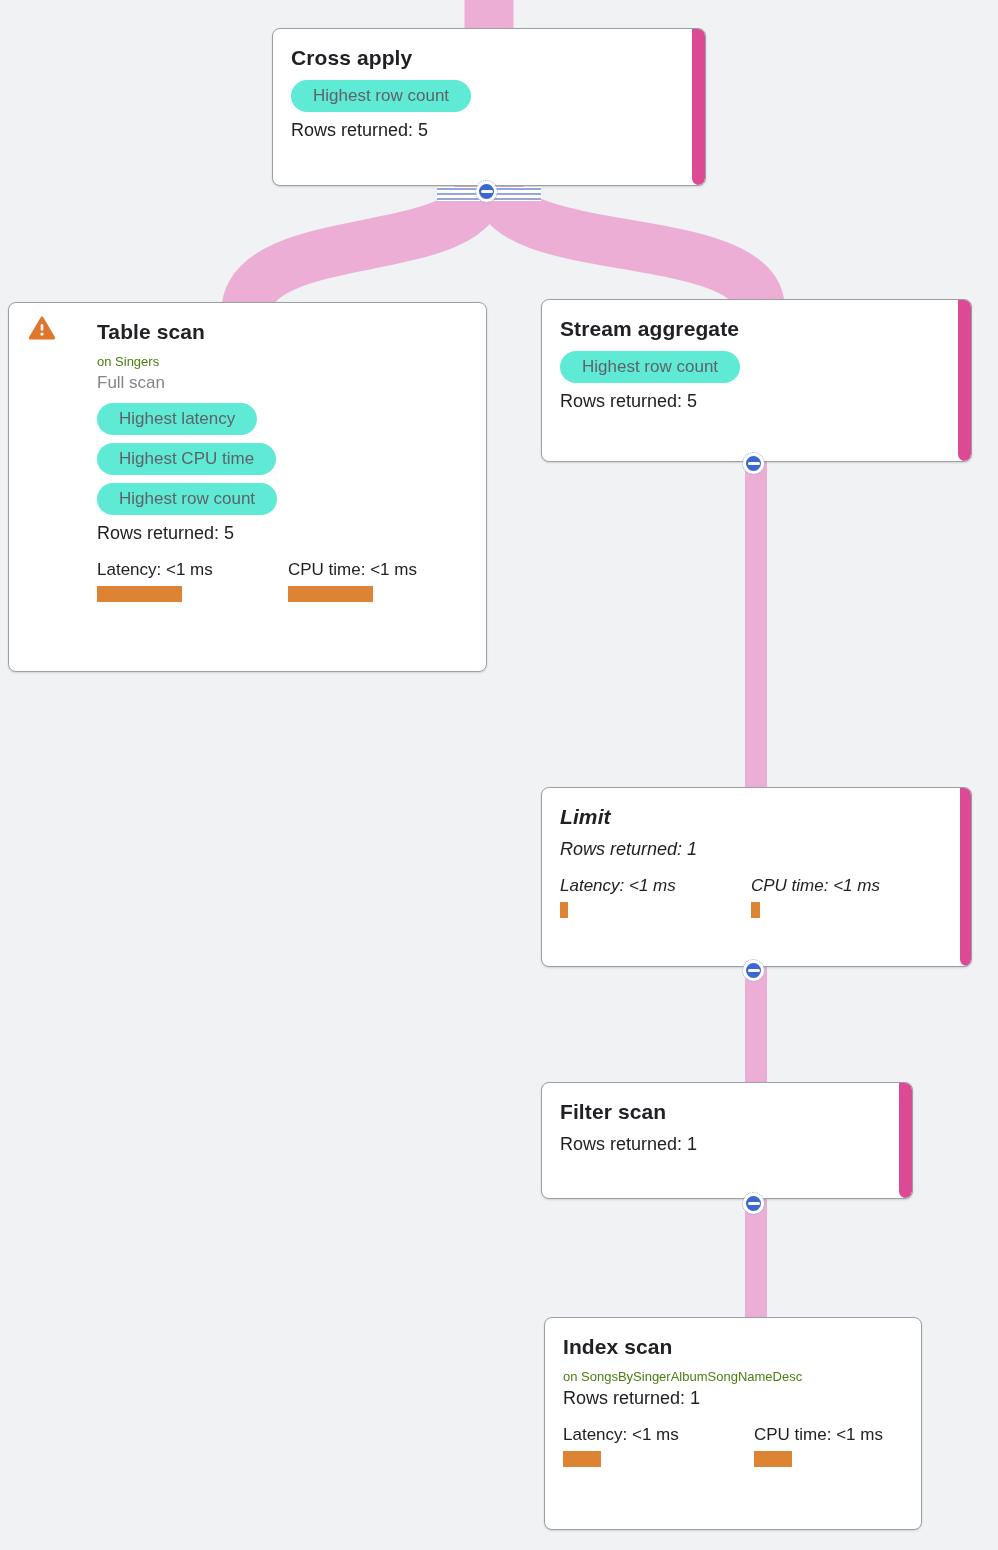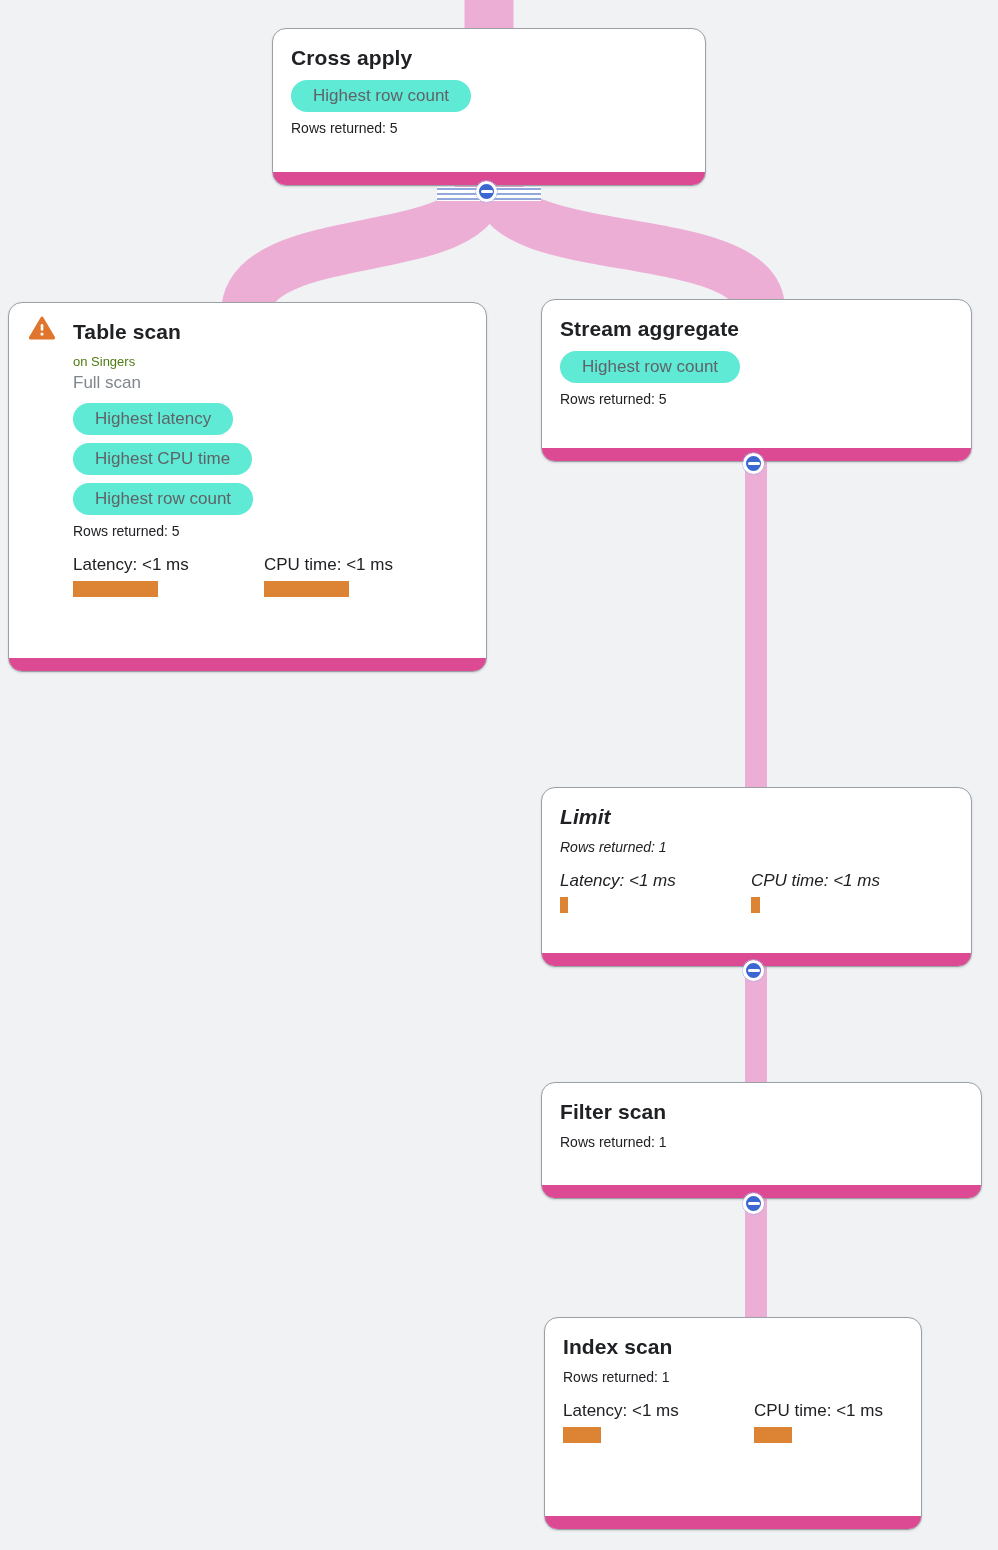--- a/index.html
+++ b/index.html
@@ -5,36 +5,36 @@
   html,body{margin:0;padding:0;background:#f1f2f4;}
   #canvas{
     position:relative;width:998px;height:1550px;overflow:hidden;
     background:#f1f2f4;
     font-family:"Liberation Sans",sans-serif;
     color:#202124;
   }
   #edges{position:absolute;left:0;top:0;z-index:1;}
   .card{
     position:absolute;z-index:2;box-sizing:border-box;
-    background:#ffffff;border:1px solid #9aa0a6;border-radius:14px;
+    background:#ffffff;border:1px solid #9aa0a6;border-radius:8px;
     box-shadow:0 1px 2px rgba(60,64,67,.18);
-    display:flex;flex-direction:column;overflow:hidden;
+    display:flex;flex-direction:row;overflow:hidden;
   }
   .card-body{flex:1 1 auto;padding:17px 18px 0 18px;position:relative;}
-  .card-body.indented{padding-left:64px;}
+  .card-body.indented{padding-left:88px;}
   .accent-bar{flex:0 0 13px;background:#dd4a94;border-radius:0 0 9px 9px;}
   .node-title{font-size:21px;font-weight:600;color:#202124;margin:0 0 10px 0;letter-spacing:.1px;}
   .node-sub{font-size:13px;color:#4d7c0f;margin:0 0 4px 0;}
   .node-note{font-size:17px;color:#80868b;margin:0 0 10px 0;}
   .badge-row{margin:0 0 8px 0;}
   .badge{
     display:inline-block;background:#5eead4;color:#5f6368;
     font-size:17px;font-weight:500;border-radius:17px;padding:6px 22px;
   }
-  .rows-line{font-size:14px;margin:4px 0 0 0;}
+  .rows-line{font-size:18px;margin:4px 0 0 0;}
   .metrics{display:flex;margin-top:16px;align-items:flex-end;}
   .metric-col{width:191px;flex:0 0 auto;}
   .metric-label{font-size:17px;color:#202124;}
   .metric-bar{height:16px;background:#dd8434;margin-top:6px;}
   .warning{position:absolute;left:20px;top:13px;width:26px;height:24px;}
   .collapse-btn{
     position:absolute;z-index:4;width:21px;height:21px;border-radius:50%;
     background:#3b67d1;border:3px solid #ffffff;outline:1px dotted #9fb4e6;
     display:flex;align-items:center;justify-content:center;cursor:pointer;padding:0;
   }
@@ -137,34 +137,35 @@
           <div class="metric-bar" style="width:9px"></div>
         </div>
       </div>
     </div>
     <div class="accent-bar"></div>
   </div>
   <button class="collapse-btn" style="left:743px;top:960px;">
     <span class="minus"></span>
   </button>
 
-  <div class="card" style="left:541px;top:1082px;width:441px;height:117px;">
+  <div class="card" style="left:541px;top:1082px;width:372px;height:117px;">
     <div class="card-body">
       <div class="node-title">Filter scan</div>
       <div class="rows-line" style="margin-top:0;">Rows returned: 1</div>
     </div>
     <div class="accent-bar"></div>
   </div>
   <button class="collapse-btn" style="left:743px;top:1193px;">
     <span class="minus"></span>
   </button>
 
   <div class="card" style="left:544px;top:1317px;width:378px;height:213px;">
     <div class="card-body">
       <div class="node-title">Index scan</div>
+      <div class="node-sub">on SongsBySingerAlbumSongNameDesc</div>
       <div class="rows-line" style="margin-top:0;">Rows returned: 1</div>
       <div class="metrics">
         <div class="metric-col">
           <div class="metric-label">Latency: &lt;1 ms</div>
           <div class="metric-bar" style="width:38px"></div>
         </div>
         <div class="metric-col">
           <div class="metric-label">CPU time: &lt;1 ms</div>
           <div class="metric-bar" style="width:38px"></div>
         </div>

